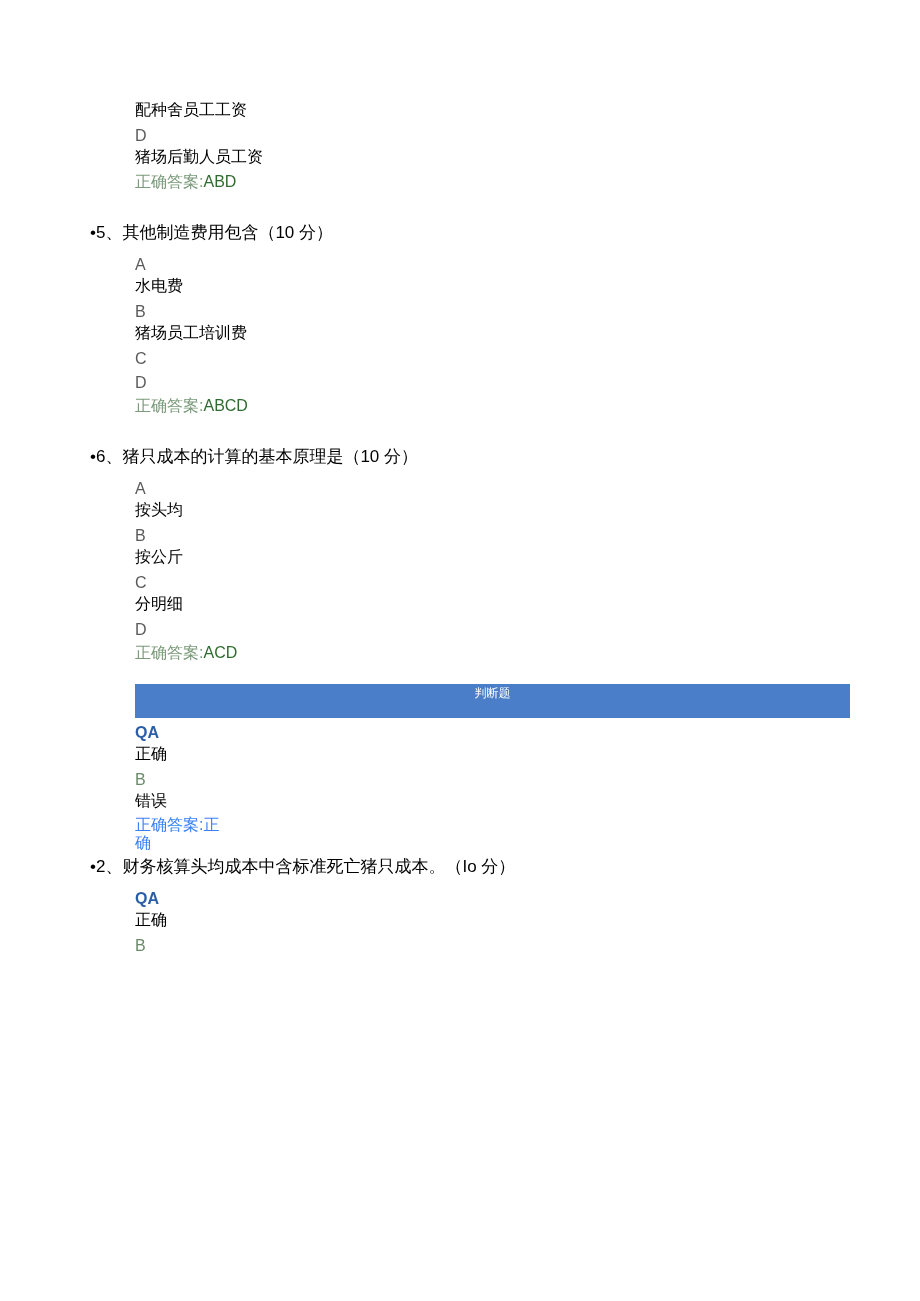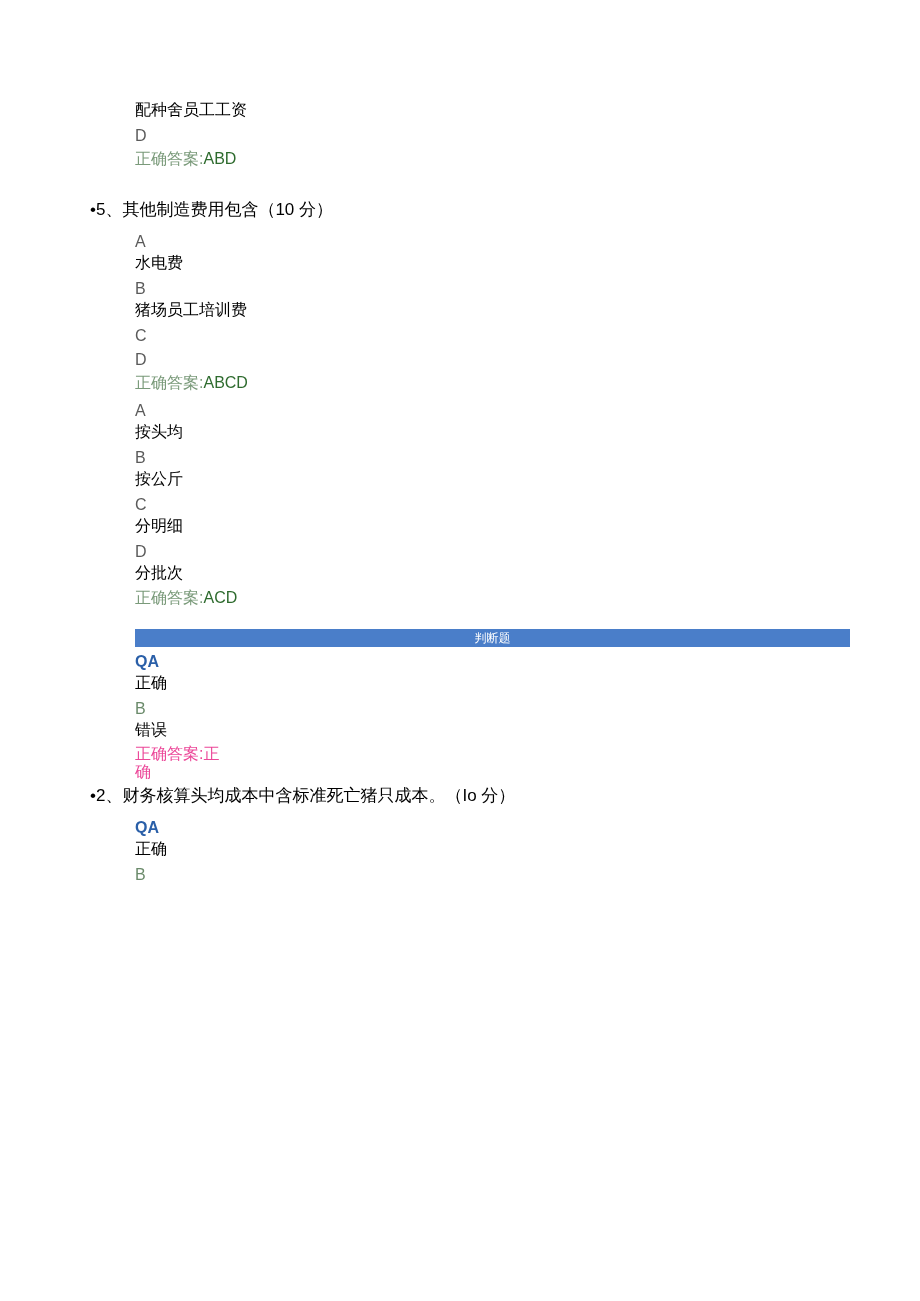--- a/index.html
+++ b/index.html
@@ -37,78 +37,79 @@
   }
   .question-line {
     margin-top: 28px;
     margin-bottom: 12px;
     font-size: 17px;
   }
   .section-bar {
     background: #4a7ec9;
     color: #fff;
     text-align: center;
-    height: 18px;
+    height: 34px;
     line-height: 18px;
     font-size: 12px;
     margin: 20px 18px 6px 45px;
   }
   .qa-label {
     color: #2a5fa8;
     font-weight: bold;
     font-family: Arial, sans-serif;
     margin-top: 0;
     margin-bottom: 2px;
   }
   .tf-b {
     color: #6a8a6a;
     font-family: Arial, sans-serif;
     margin-top: 6px;
     margin-bottom: 2px;
   }
   .answer-multi {
-    color: #ec4899;
+    color: #3b82f6;
     line-height: 1.1;
   }
 </style>
 </head>
 <body>
 
 <div class="page">
 
   <div class="indent">
     <div class="option-text">配种舍员工工资</div>
     <div class="option-letter">D</div>
+    <div class="option-text">猪场后勤人员工资</div>
     <div class="answer-line">
       <span>正确答案:</span><span class="answer-val">ABD</span>
     </div>
   </div>
 
   <div class="question-line">•5、其他制造费用包含（10 分）</div>
   <div class="indent">
     <div class="option-letter">A</div>
     <div class="option-text">水电费</div>
     <div class="option-letter">B</div>
     <div class="option-text">猪场员工培训费</div>
     <div class="option-letter">C</div>
     <div class="option-letter">D</div>
     <div class="answer-line">
       <span>正确答案:</span><span class="answer-val">ABCD</span>
     </div>
   </div>
 
+  <div class="question-line">•6、猪只成本的计算的基本原理是（10 分）</div>
   <div class="indent">
     <div class="option-letter">A</div>
     <div class="option-text">按头均</div>
     <div class="option-letter">B</div>
     <div class="option-text">按公斤</div>
     <div class="option-letter">C</div>
     <div class="option-text">分明细</div>
     <div class="option-letter">D</div>
-    <div class="option-text">分批次</div>
     <div class="answer-line">
       <span>正确答案:</span><span class="answer-val">ACD</span>
     </div>
   </div>
 
   <div class="section-bar">判断题</div>
 
   <div class="indent">
     <div class="qa-label">QA</div>
     <div class="option-text">正确</div>

